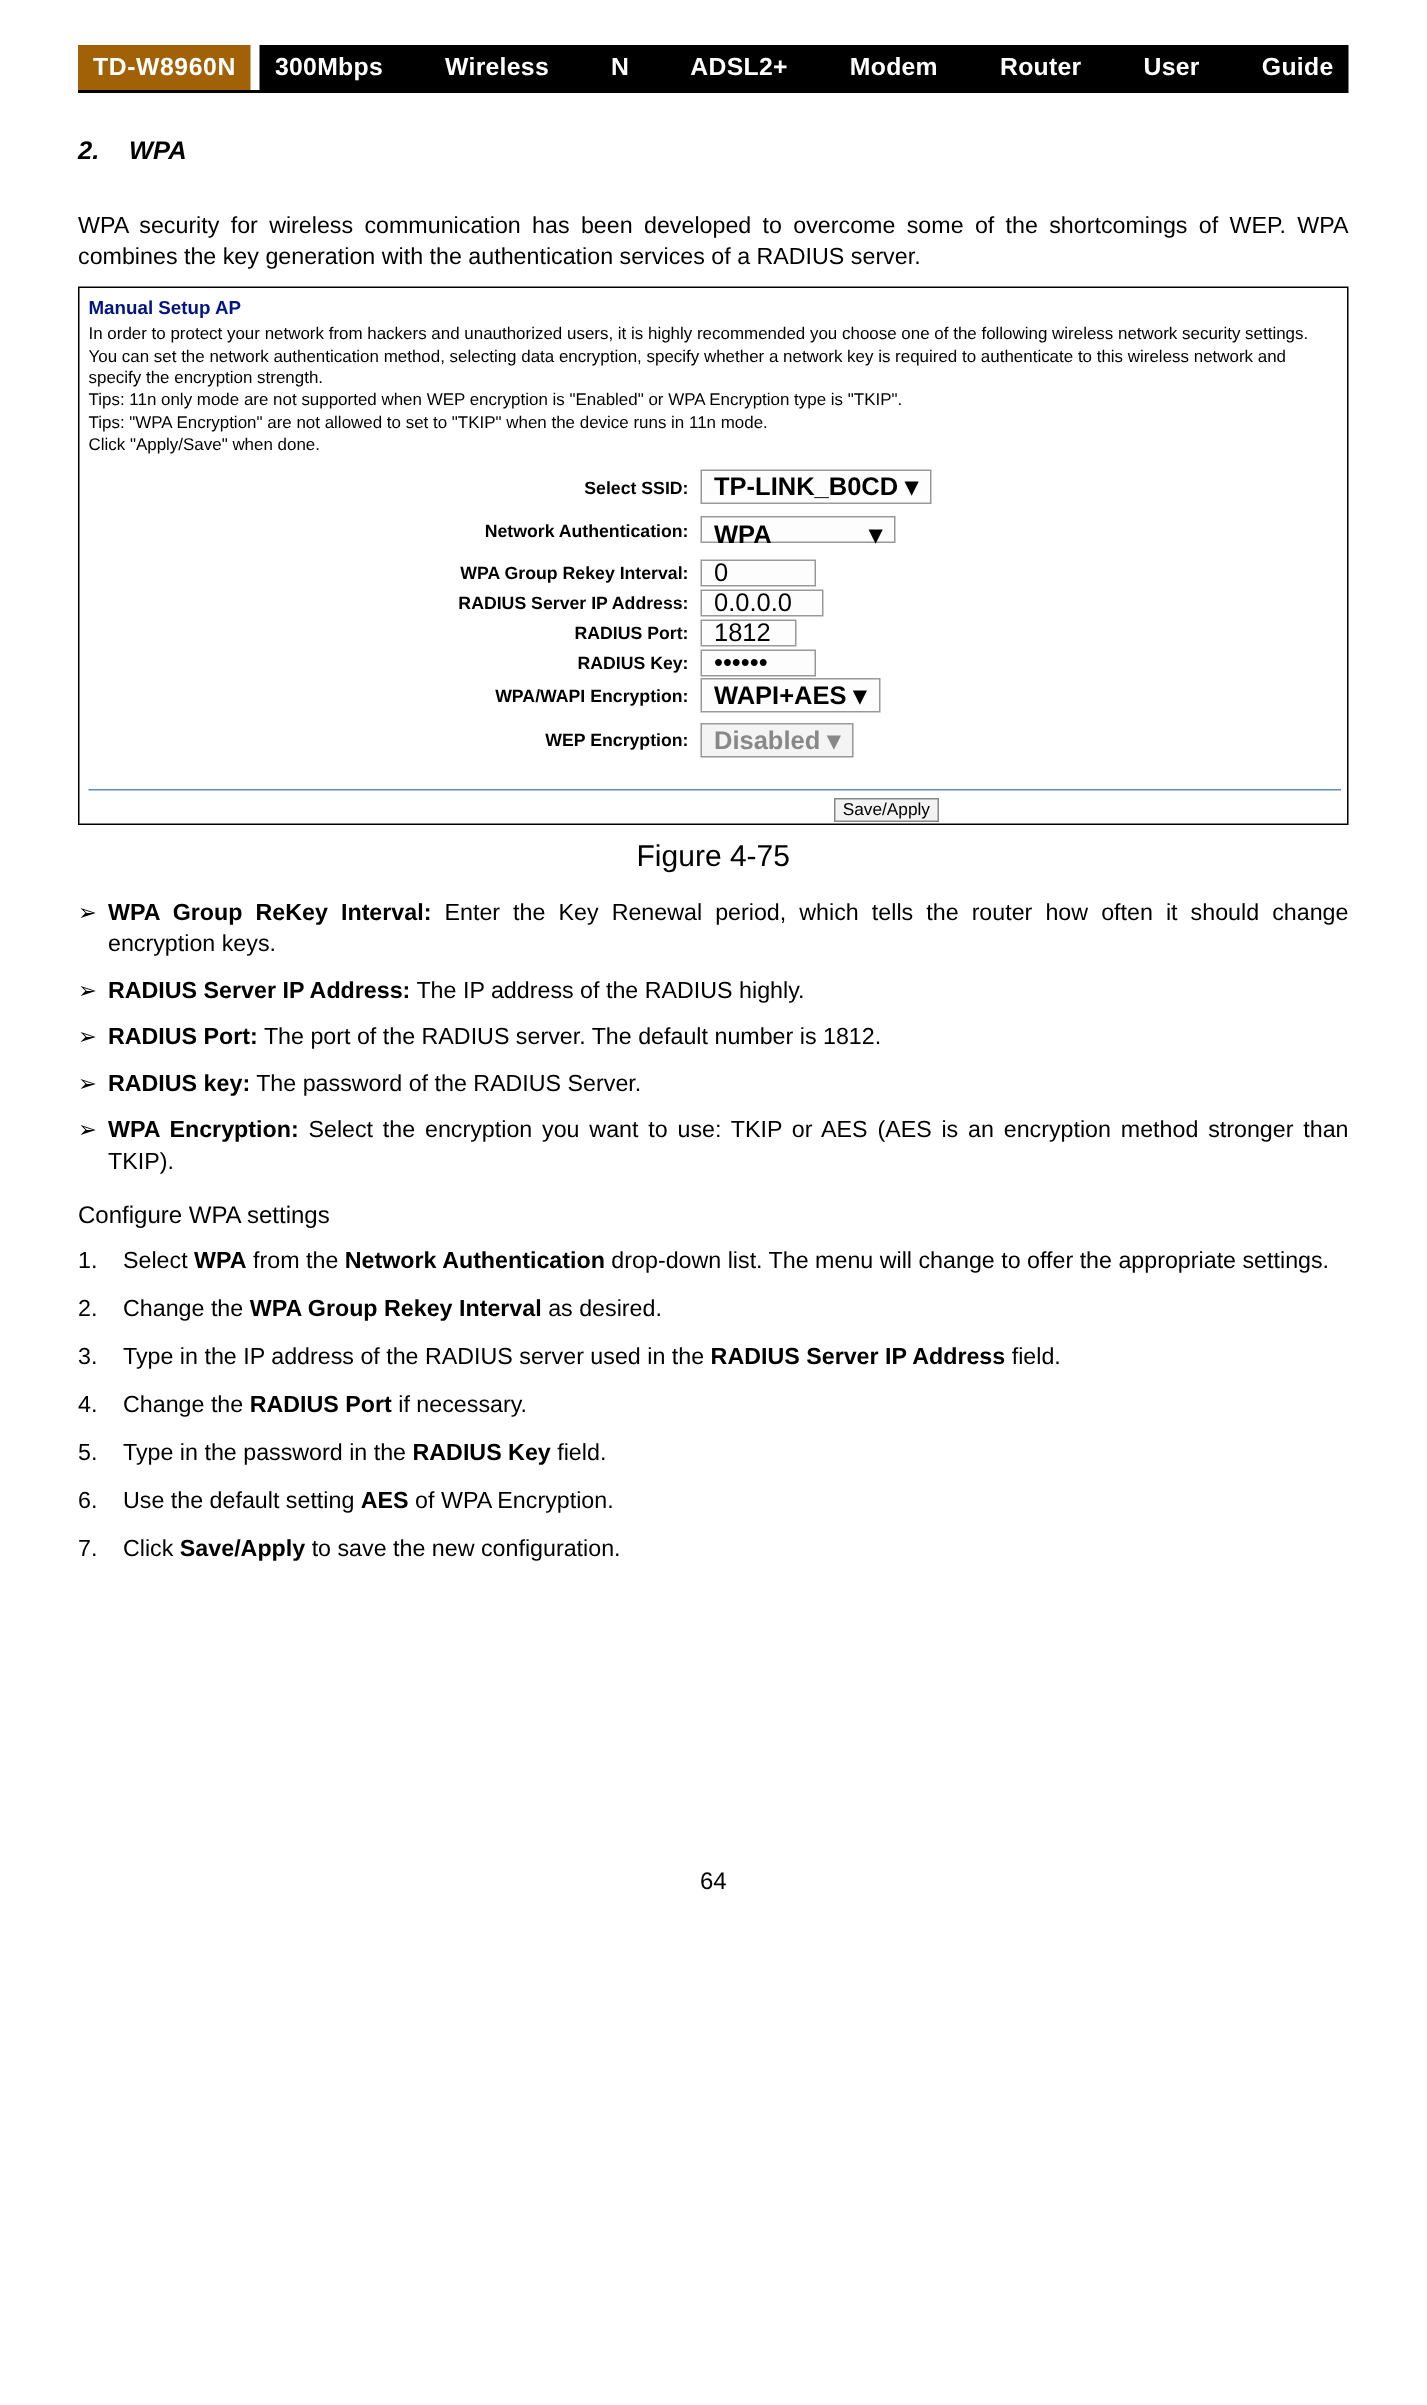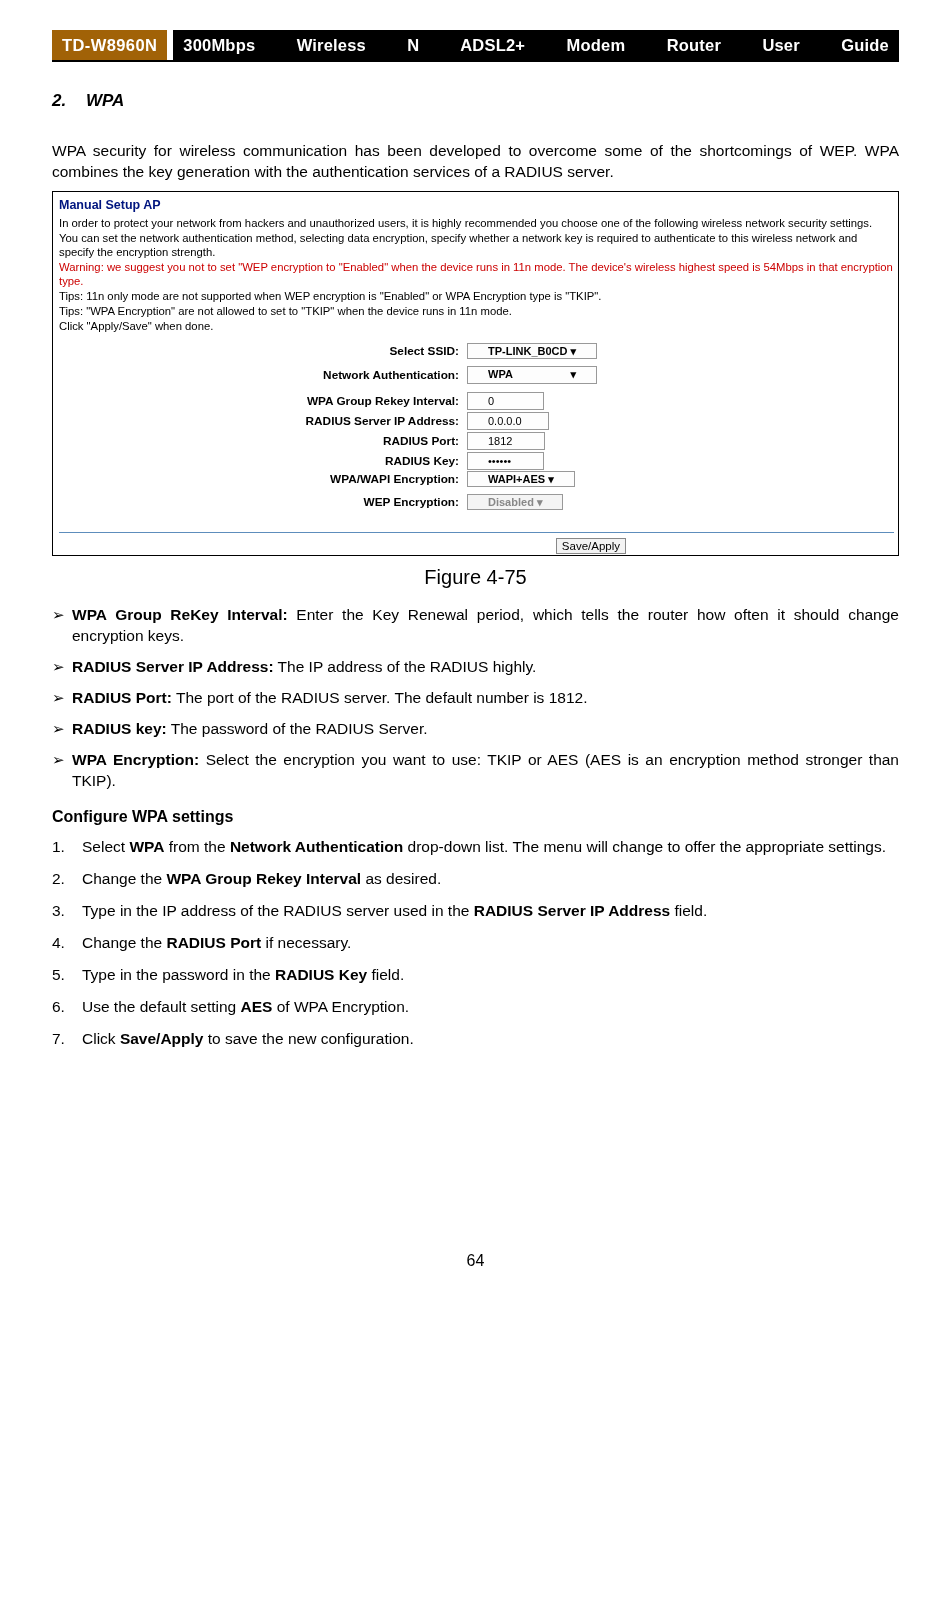--- a/index.html
+++ b/index.html
@@ -57,37 +57,37 @@
     }
     .fb-title { color:#00157f; font-weight:bold; font-size:12.5px; margin-bottom:2px;}
     .fb-line { margin-bottom:1px; }
     .fb-warn { color:#cc0000; }
     .form-area { margin-top:10px; padding-bottom:4px; }
     .form-row { display:flex; align-items:center; margin-bottom:2px; font-weight:bold; font-size:11.8px;}
     .form-row .lbl { width:400px; text-align:right; padding-right:8px;}
     .form-row .ctl { }
     .sel, .inp {
       font-family: inherit;
-      font-size:11px;
+      font-size:17px;
       border:1px solid #999;
       background:#fdfdfd;
-      padding:1px 20px;
+      padding:1px 8px;
       height:18px;
       box-sizing:border-box;
     }
     .sel.dis, .inp.dis { color:#888; background:#f4f4f4;}
     .hr-thin { border:0; border-top:1px solid #5d8dbc; margin:16px 0 4px 0;}
     .btn-row { text-align:right; padding-right:268px; padding-top:2px;}
     .btn { font-size:11.5px; border:1px solid #888; background:#f3f3f3; padding:1px 5px;}
     .figure-caption { text-align:center; margin:8px 0 14px 0; font-size:20px;}
     .bullet-list { margin:0; padding:0; list-style:none;}
     .bullet-list li { display:flex; margin-bottom:10px; text-align:justify; }
     .bullet-list li .arrow { flex:0 0 20px; font-size:15px; line-height:1.1; padding-top:2px;}
     .bullet-list li .content { flex:1; }
-    .sub-heading { font-weight:bold; margin:14px 0 10px 0; font-size:16px;}
+    .sub-heading { font-weight:normal; margin:14px 0 10px 0; font-size:16px;}
     .num-list { margin:0; padding:0; list-style:none;}
     .num-list li { display:flex; margin-bottom:11px; text-align:justify;}
     .num-list li .num { flex:0 0 30px; }
     .num-list li .content { flex:1;}
     .page-num { text-align:center; margin-top:200px; font-size:16px;}
     b { font-weight:bold;}
   </style>
 </head>
 <body>
 
@@ -99,21 +99,20 @@
 <p class="section-heading">
   <span class="num-indent"><span>2.</span></span><span>WPA</span>
 </p>
 
 <p class="body-para">WPA security for wireless communication has been developed to overcome some of the shortcomings of WEP. WPA combines the key generation with the authentication services of a RADIUS server.</p>
 
 <div class="figure-box">
   <div class="fb-title">Manual Setup AP</div>
   <div class="fb-line">In order to protect your network from hackers and unauthorized users, it is highly recommended you choose one of the following wireless network security settings.</div>
   <div class="fb-line">You can set the network authentication method, selecting data encryption, specify whether a network key is required to authenticate to this wireless network and specify the encryption strength.</div>
-  <div class="fb-line fb-warn">Warning: we suggest you not to set "WEP encryption to "Enabled" when the device runs in 11n mode. The device's wireless highest speed is 54Mbps in that encryption type.</div>
   <div class="fb-line">Tips: 11n only mode are not supported when WEP encryption is "Enabled" or WPA Encryption type is "TKIP".</div>
   <div class="fb-line">Tips: "WPA Encryption" are not allowed to set to "TKIP" when the device runs in 11n mode.</div>
   <div class="fb-line">Click "Apply/Save" when done.</div>
 
   <div class="form-area">
     <div class="form-row">
       <div class="lbl">Select SSID:</div>
       <div class="ctl"><span class="sel"><span>TP-LINK_B0CD</span> <span>▾</span></span></div>
     </div>
     <div class="form-row" style="margin-top:8px;">
@@ -123,21 +122,21 @@
     <div class="form-row" style="margin-top:8px;">
       <div class="lbl">WPA Group Rekey Interval:</div>
       <div class="ctl"><input class="inp" style="width: 77px;" value="0"></div>
     </div>
     <div class="form-row">
       <div class="lbl">RADIUS Server IP Address:</div>
       <div class="ctl"><input class="inp" style="width: 82px;" value="0.0.0.0"></div>
     </div>
     <div class="form-row">
       <div class="lbl">RADIUS Port:</div>
-      <div class="ctl"><input class="inp" style="width: 78px;" value="1812"></div>
+      <div class="ctl"><input class="inp" style="width: 64px;" value="1812"></div>
     </div>
     <div class="form-row">
       <div class="lbl">RADIUS Key:</div>
       <div class="ctl"><input class="inp" style="width: 77px;" value="••••••"></div>
     </div>
     <div class="form-row">
       <div class="lbl">WPA/WAPI Encryption:</div>
       <div class="ctl"><span class="sel"><span>WAPI+AES</span> <span>▾</span></span></div>
     </div>
     <div class="form-row" style="margin-top:8px;">

